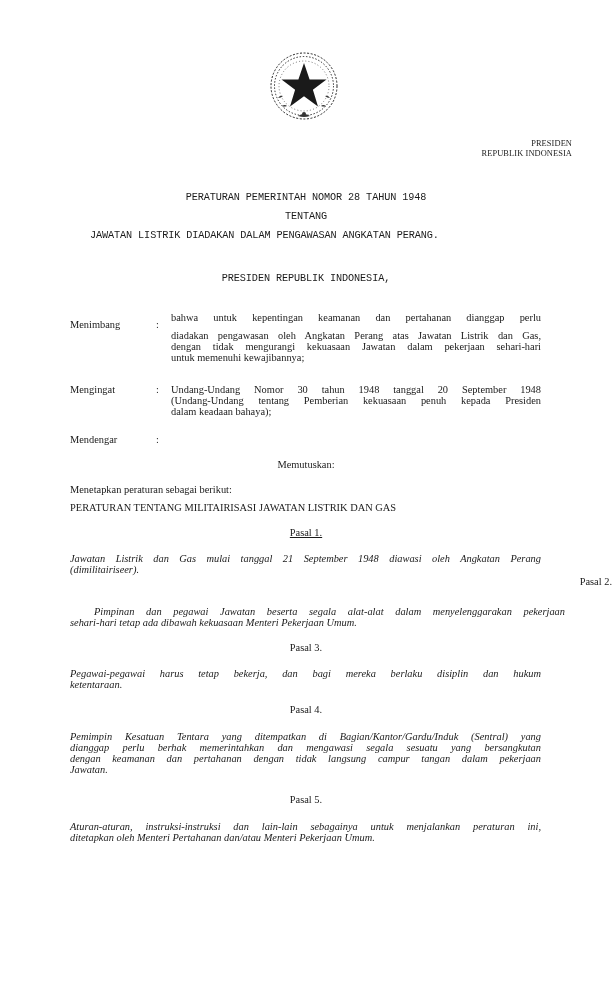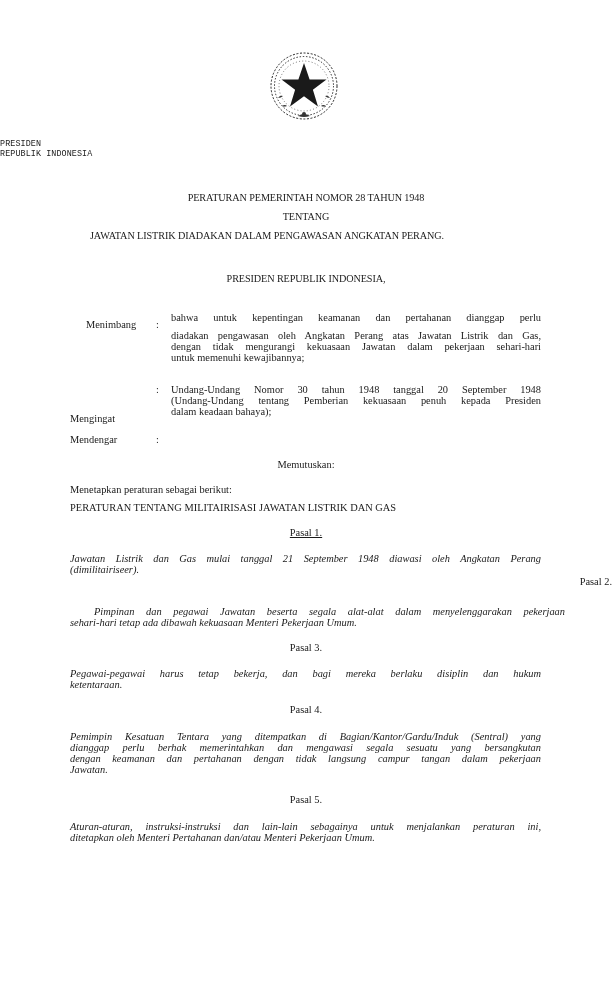--- a/index.html
+++ b/index.html
@@ -12,29 +12,29 @@
       position: relative;
       overflow: hidden;
     }
     .page { position: absolute; left: 0; top: 0; width: 612px; height: 1008px; }
     .abs { position: absolute; }
     .emblem {
       left: 268px; top: 50px; width: 72px; height: 72px;
     }
     .emblem svg { width: 72px; height: 72px; display: block; }
     .hdr-label {
-      left: 0; width: 572px; text-align: left;
-      font-family: Liberation Mono, monospace;
+      left: 0; width: 572px; text-align: right;
+      font-family: Liberation Serif, serif;
       font-size: 8.4px; line-height: 10px; color: #222;
       letter-spacing: 0.1px;
     }
     .center {
       left: 0; width: 612px; text-align: center;
     }
-    .title-line { font-size: 10.2px; letter-spacing: -0.1px; }
+    .title-line { font-size: 10.2px; letter-spacing: -0.1px; font-family: Liberation Mono, monospace; }
     .row-label { left: 70px; width: 80px; }
     .row-colon { left: 156px; width: 8px; }
     .row-body {
       left: 171px; width: 370px; text-align: justify;
       text-align-last: left;
     }
     .para {
       left: 70px; width: 471px; text-align: justify; text-align-last: left; font-style: italic;
     }
     .plain { left: 70px; width: 471px; }
@@ -66,28 +66,28 @@
 
   <div class="abs hdr-label" style="top:139px;">PRESIDEN</div>
   <div class="abs hdr-label" style="top:149px;">REPUBLIK INDONESIA</div>
 
   <div class="abs center title-line" style="top:192px;">PERATURAN PEMERINTAH NOMOR 28 TAHUN 1948</div>
   <div class="abs title-line" style="top:230px; left:90px;">JAWATAN LISTRIK DIADAKAN DALAM PENGAWASAN ANGKATAN PERANG.</div>
   <div class="abs center title-line" style="top:211px;">TENTANG</div>
 
   <div class="abs center title-line" style="top:273px;">PRESIDEN REPUBLIK INDONESIA,</div>
 
-  <div class="abs row-label" style="top:319px;margin-left:16px;">Menimbang</div>
+  <div class="abs row-label" style="top:319px;">Menimbang</div>
   <div class="abs row-colon" style="top:319px;">:</div>
   <div class="abs row-body just-line" style="top:312px;">bahwa untuk kepentingan keamanan dan pertahanan dianggap perlu</div>
   <div class="abs row-body just-line" style="top:330px;">diadakan pengawasan oleh Angkatan Perang atas Jawatan Listrik dan Gas,</div>
   <div class="abs row-body just-line" style="top:341px;">dengan tidak mengurangi kekuasaan Jawatan dalam pekerjaan sehari-hari</div>
   <div class="abs row-body" style="top:352px;">untuk memenuhi kewajibannya;</div>
 
-  <div class="abs row-label" style="top:384px;margin-top:29px;">Mengingat</div>
+  <div class="abs row-label" style="top:384px;">Mengingat</div>
   <div class="abs row-colon" style="top:384px;">:</div>
   <div class="abs row-body just-line" style="top:384px;">Undang-Undang Nomor 30 tahun 1948 tanggal 20 September 1948</div>
   <div class="abs row-body just-line" style="top:395px;">(Undang-Undang tentang Pemberian kekuasaan penuh kepada Presiden</div>
   <div class="abs row-body" style="top:406px;">dalam keadaan bahaya);</div>
 
   <div class="abs row-label" style="top:434px;">Mendengar</div>
   <div class="abs row-colon" style="top:434px;">:</div>
 
   <div class="abs center" style="top:459px;">Memutuskan:</div>
   <div class="abs plain" style="top:484px;">Menetapkan peraturan sebagai berikut:</div>

